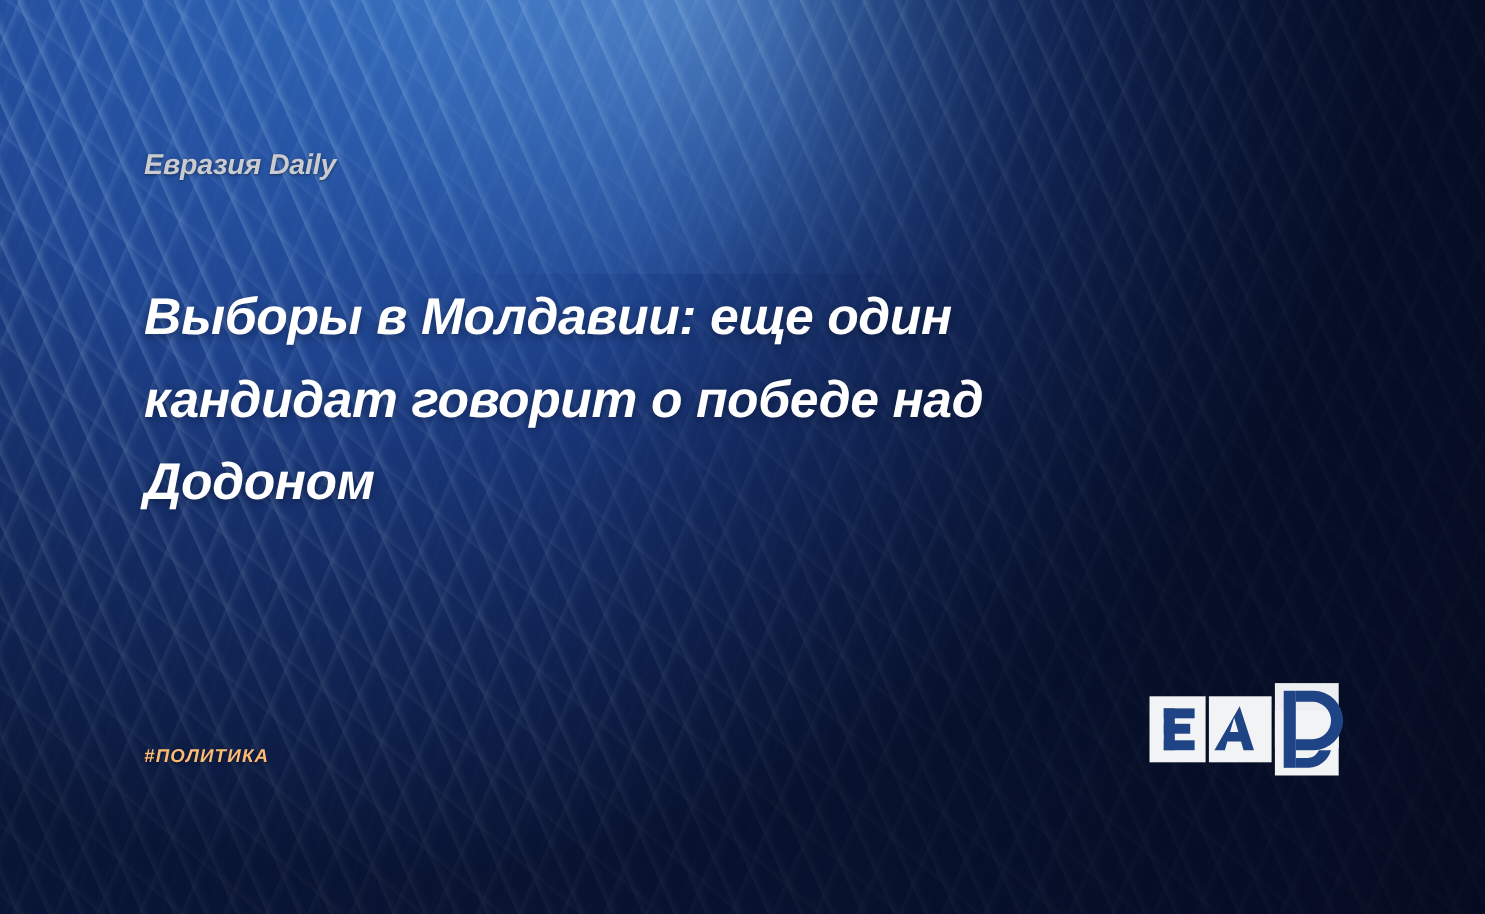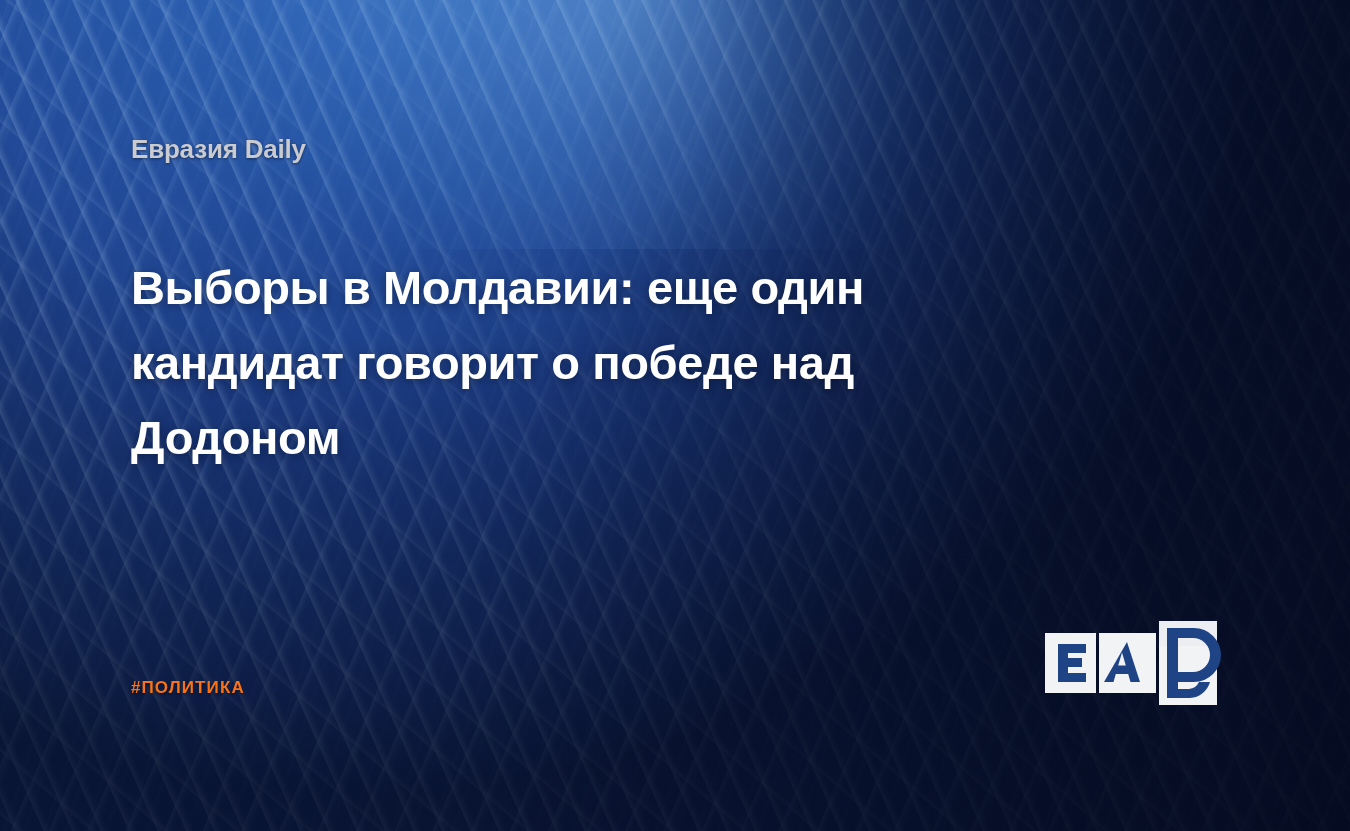--- a/index.html
+++ b/index.html
@@ -12,20 +12,21 @@
     font-family: "Liberation Sans", "DejaVu Sans", sans-serif;
   }
 
   .card {
     position: relative;
     width: 1350px;
     height: 831px;
     overflow: hidden;
     background: #0c1c4a;
     isolation: isolate;
+    font-style: italic;
   }
 
   
   .bg-base {
     position: absolute;
     inset: 0;
     background:
       radial-gradient(ellipse 780px 620px at 30% -8%,
           #2a5291 0%,
           #1f4384 18%,
@@ -181,21 +182,21 @@
     text-shadow: 0 2px 8px rgba(3,10,30,0.40);
   }
 
   .tag {
     position: absolute;
     left: 131px;
     top: 679px;
     font-size: 17px;
     font-weight: bold;
     line-height: 1;
-    color: #f97316;
+    color: #fdba74;
     letter-spacing: 1.1px;
     white-space: nowrap;
     text-shadow: 0 1px 3px rgba(0,0,0,0.45);
   }
 
   
   .logo {
     position: absolute;
     left: 1044px;
     top: 620px;

